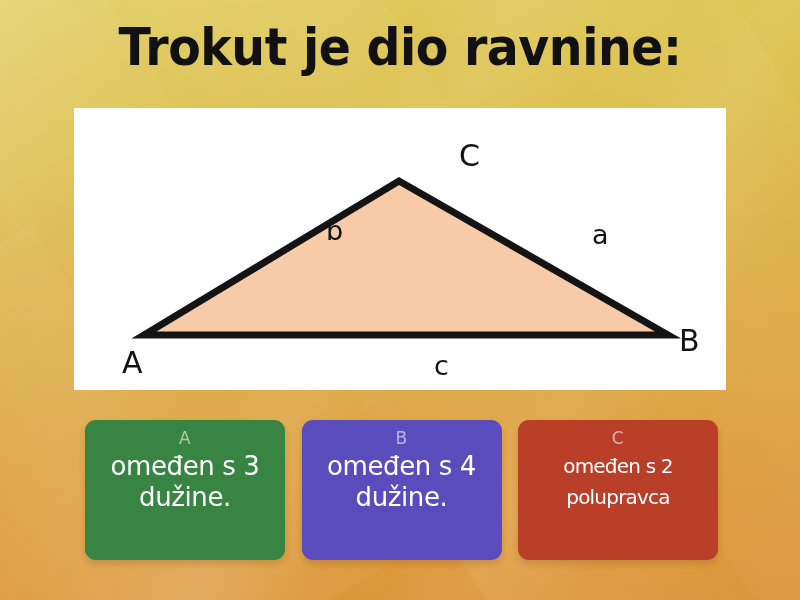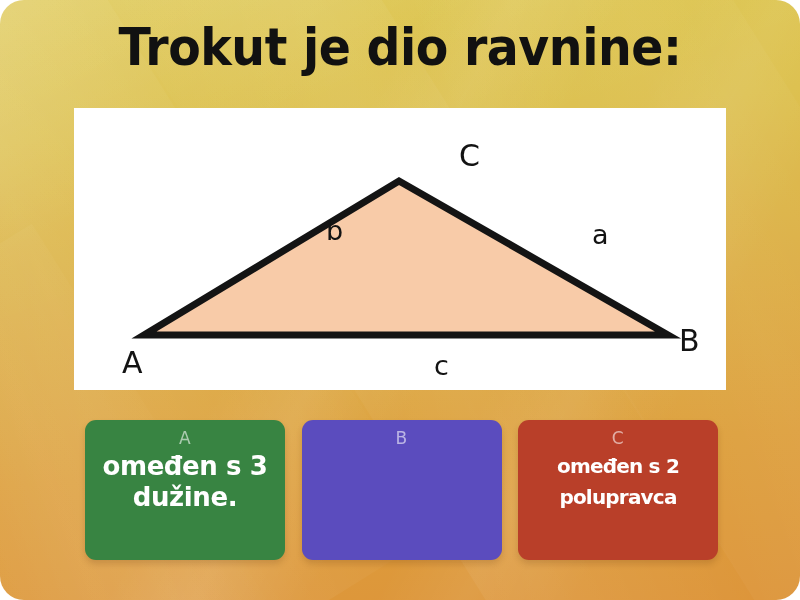--- a/index.html
+++ b/index.html
@@ -17,21 +17,20 @@
     position: relative;
     width: 800px;
     height: 600px;
     background:
       linear-gradient(152deg, rgba(255,255,255,0.14) 0%, rgba(255,255,255,0) 26%),
       linear-gradient(118deg, rgba(255,255,255,0.00) 38%, rgba(255,255,255,0.09) 46%, rgba(255,255,255,0.00) 56%),
       linear-gradient(118deg, rgba(255,255,255,0.00) 62%, rgba(255,255,255,0.07) 70%, rgba(255,255,255,0.00) 80%),
       linear-gradient(160deg, rgba(255,255,255,0.06) 0%, rgba(255,255,255,0) 40%),
       linear-gradient(176deg, #ddc64e 0%, #dcbf4b 22%, #dcae44 48%, #dd9f3c 74%, #dd953a 100%);
     overflow: hidden;
-    border-radius: 24px;
   }
 
   
   .streak {
     position: absolute;
     pointer-events: none;
     background: linear-gradient(100deg, rgba(255,255,255,0) 0%, rgba(255,255,255,0.10) 50%, rgba(255,255,255,0) 100%);
     transform: rotate(-32deg);
   }
   .streak.s1 { left: -150px; top: -60px;  width: 420px; height: 760px; }
@@ -108,21 +107,21 @@
     margin-bottom: 3px;
   }
   .answer-text {
     flex: 1;
     display: flex;
     align-items: flex-start;
     justify-content: center;
     text-align: center;
     color: #ffffff;
     font-family: "DejaVu Sans", sans-serif;
-    font-weight: bold;
+    font-weight: normal;
     font-size: 26px;
     line-height: 31px;
     letter-spacing: -0.4px;
     padding: 0 2px;
   }
   .answer-text.tight { font-size: 20px; letter-spacing: -0.8px; }
 </style>
 </head>
 <body>
 
@@ -151,20 +150,21 @@
 
   <div id="answers">
 
     <div class="answer-card" style="background: rgb(56, 132, 66);">
       <div class="answer-letter">A</div>
       <div class="answer-text">omeđen s 3 dužine.</div>
     </div>
 
     <div class="answer-card" style="background: rgb(91, 76, 190);">
       <div class="answer-letter">B</div>
+      <div class="answer-text">omeđen s 4 dužine.</div>
     </div>
 
     <div class="answer-card" style="background: rgb(185, 63, 41);">
       <div class="answer-letter">C</div>
       <div class="answer-text tight">omeđen s 2 polupravca</div>
     </div>
 
   </div>
 </div>
 

